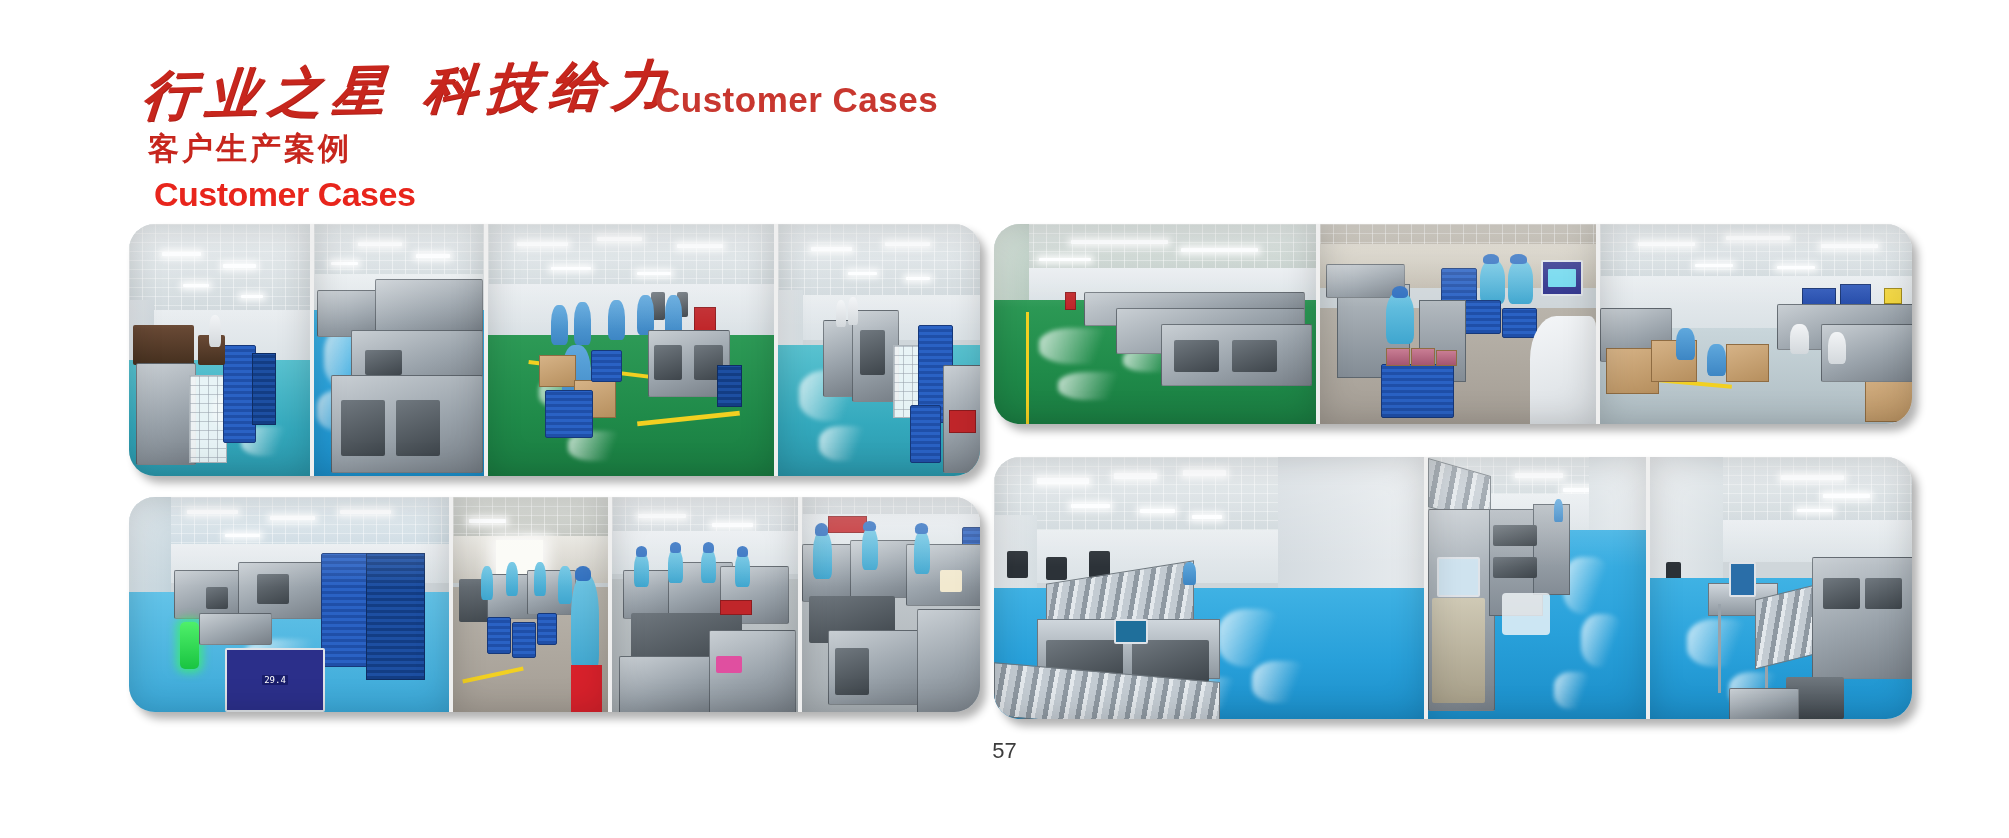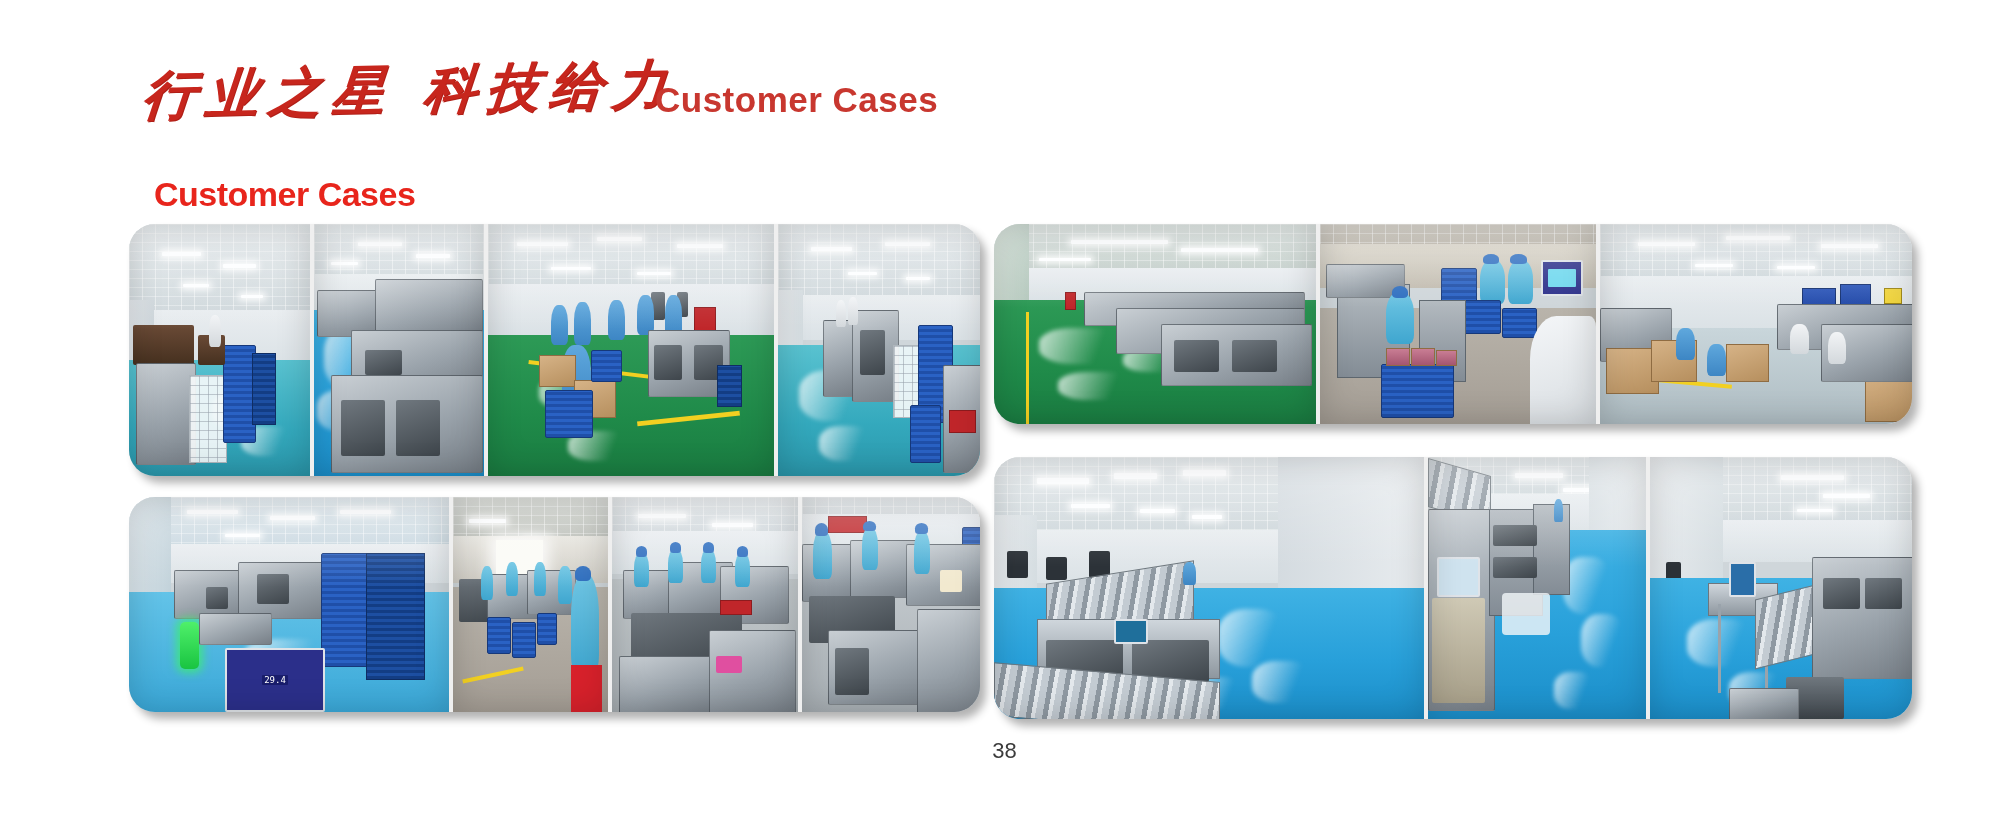--- a/index.html
+++ b/index.html
@@ -275,20 +275,21 @@
   }
 </style>
 </head>
 <body>
 
 <div class="slide">
 
   <div class="header">
     <div class="calligraphy">行业之星  科技给力</div>
     <div class="cases-light">Customer Cases</div>
+    <div class="subtitle-cn">客户生产案例</div>
     <div class="cases-bold">Customer Cases</div>
   </div>
 
   <div class="group grp-tl grp-bl grp-tr grp-br" style="left:129px; top:224px; width:851px; height:252px;">
 
     <div class="photo" style="width:181px; height:252px;">
       <div class="scene">
         <div class="ceil" style="height:40%;"></div>
         <div class="lamp" style="left:18%; top:11%; width:22%; height:4px;"></div>
         <div class="lamp" style="left:52%; top:16%; width:18%; height:4px;"></div>
@@ -678,15 +679,15 @@
         <div class="mach-dark" style="left:66%; top:46%; width:14%; height:12%;"></div>
         <div class="mach-dark" style="left:82%; top:46%; width:14%; height:12%;"></div>
         <div class="mach-dark" style="left:52%; top:84%; width:22%; height:16%; background:linear-gradient(#6f777e,#3f464c);"></div>
         <div class="mach" style="left:30%; top:88%; width:26%; height:12%;"></div>
         <div class="haze"></div>
           <div class="vign"></div>
       </div>
     </div>
   </div>
 
-  <div class="page-num">38</div>
+  <div class="page-num">57</div>
 
 </div>
 
 </body></html>

